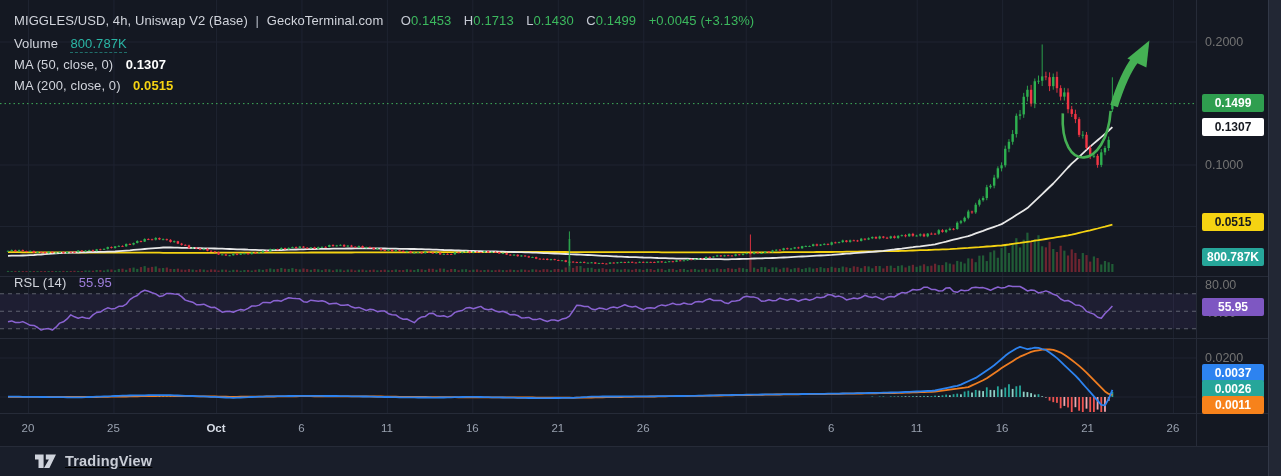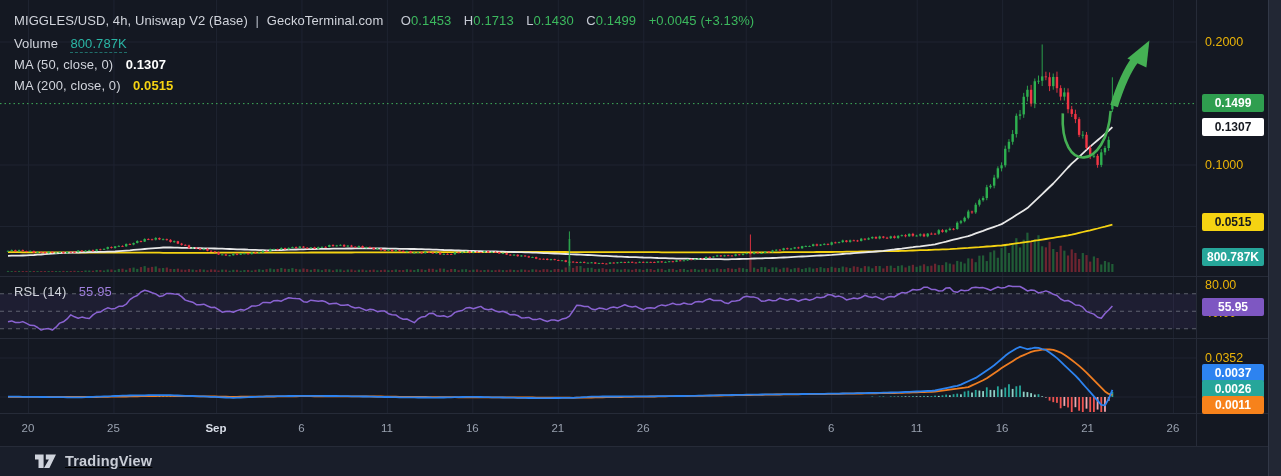--- a/index.html
+++ b/index.html
@@ -14,21 +14,21 @@
   .v-green{color:#3cb95e;}
   .v-teal{color:#2ab6a5;border-bottom:1px dashed rgba(42,182,165,.55);padding-bottom:1px;}
   .v-white{color:#ffffff;font-weight:bold;}
   .v-yellow{color:#f5d312;font-weight:bold;}
   .v-purple{color:#9f7fdc;}
   .v-blue{color:#3d9bf5;}
   .v-orange{color:#f7821b;}
   .gap{display:inline-block;width:10px;}
   .gap-s{display:inline-block;width:5px;}
   #scale-col{left:1196px;top:0;width:72px;height:446px;border-left:1px solid #262b38;z-index:2;}
-  .scale-label{position:absolute;left:8px;font-size:12.5px;color:#eab308;transform:translateY(-50%);}
+  .scale-label{position:absolute;left:8px;font-size:12.5px;color:#737373;transform:translateY(-50%);}
   .scale-badge{position:absolute;left:5px;width:62px;height:18px;border-radius:2px;
     font-size:12px;font-weight:bold;display:flex;align-items:center;justify-content:center;
     transform:translateY(-50%);}
   .divider{position:absolute;left:0;width:1281px;height:1px;background:#262b38;z-index:2;}
   #time-axis{left:0;top:413px;width:1196px;height:33px;z-index:2;}
   .time-label{position:absolute;top:9px;transform:translateX(-50%);font-size:11.5px;color:#99a1af;}
   .time-label.month{color:#d7dce6;font-weight:bold;}
   #right-strip{left:1268px;top:0;width:13px;height:476px;background:#222734;border-left:1px solid #323847;z-index:4;}
   #footer{left:0;top:446px;width:1268px;height:30px;background:#191e2a;z-index:3;
     display:flex;align-items:center;padding-left:34px;text-decoration:underline;}
@@ -1154,52 +1154,52 @@
     <span>MA (50, close, 0)</span>
     <span class="gap-s"></span>
     <span class="v-white">0.1307</span>
   </div>
   <div class="overlay legend" style="top:78px">
     <span>MA (200, close, 0)</span>
     <span class="gap-s"></span>
     <span class="v-yellow">0.0515</span>
   </div>
 
-  <div class="overlay legend" style="top:284px">
+  <div class="overlay legend" style="top:275px">
     <span>RSL (14)</span>
     <span class="gap-s"></span>
     <span class="v-purple">55.95</span>
   </div>
 
 
   <div class="divider" style="top:276px"></div>
   <div class="divider" style="top:338px"></div>
   <div class="divider" style="top:413px"></div>
   <div class="divider" style="top:446px;z-index:4"></div>
 
   <div class="overlay" id="scale-col">
       <div class="scale-label" style="top: 42px;">0.2000</div>
       <div class="scale-label" style="top: 165px;">0.1000</div>
       <div class="scale-label" style="top: 285px;">80.00</div>
       <div class="scale-label" style="top: 313px;">40.00</div>
-      <div class="scale-label" style="top: 358px;">0.0352</div>
+      <div class="scale-label" style="top: 358px;">0.0200</div>
       <div class="scale-badge" style="top: 103px; background: rgb(47, 158, 79); color: rgb(255, 255, 255);">0.1499</div>
       <div class="scale-badge" style="top: 127px; background: rgb(255, 255, 255); color: rgb(21, 24, 31);">0.1307</div>
       <div class="scale-badge" style="top: 222px; background: rgb(245, 211, 18); color: rgb(21, 24, 31);">0.0515</div>
       <div class="scale-badge" style="top: 257px; background: rgb(38, 166, 154); color: rgb(255, 255, 255);">800.787K</div>
       <div class="scale-badge" style="top: 307px; background: rgb(126, 87, 194); color: rgb(255, 255, 255);">55.95</div>
       <div class="scale-badge" style="top: 373px; background: rgb(45, 131, 240); color: rgb(255, 255, 255);">0.0037</div>
       <div class="scale-badge" style="top: 389px; background: rgb(38, 166, 154); color: rgb(255, 255, 255);">0.0026</div>
       <div class="scale-badge" style="top: 405px; background: rgb(247, 130, 27); color: rgb(255, 255, 255);">0.0011</div>
     </div>
 
   <div class="overlay" id="time-axis">
       <div class="time-label" style="left: 28px;">20</div>
       <div class="time-label" style="left: 113.45px;">25</div>
-      <div class="time-label month" style="left: 215.99px;">Sep</div>
+      <div class="time-label month" style="left: 215.99px;">Oct</div>
       <div class="time-label" style="left: 301.44px;">6</div>
       <div class="time-label" style="left: 386.89px;">11</div>
       <div class="time-label" style="left: 472.34px;">16</div>
       <div class="time-label" style="left: 557.79px;">21</div>
       <div class="time-label" style="left: 643.24px;">26</div>
       <div class="time-label month" style="left: 745.78px; margin-top: 25px;">Nov</div>
       <div class="time-label" style="left: 831.23px;">6</div>
       <div class="time-label" style="left: 916.68px;">11</div>
       <div class="time-label" style="left: 1002.13px;">16</div>
       <div class="time-label" style="left: 1087.58px;">21</div>

